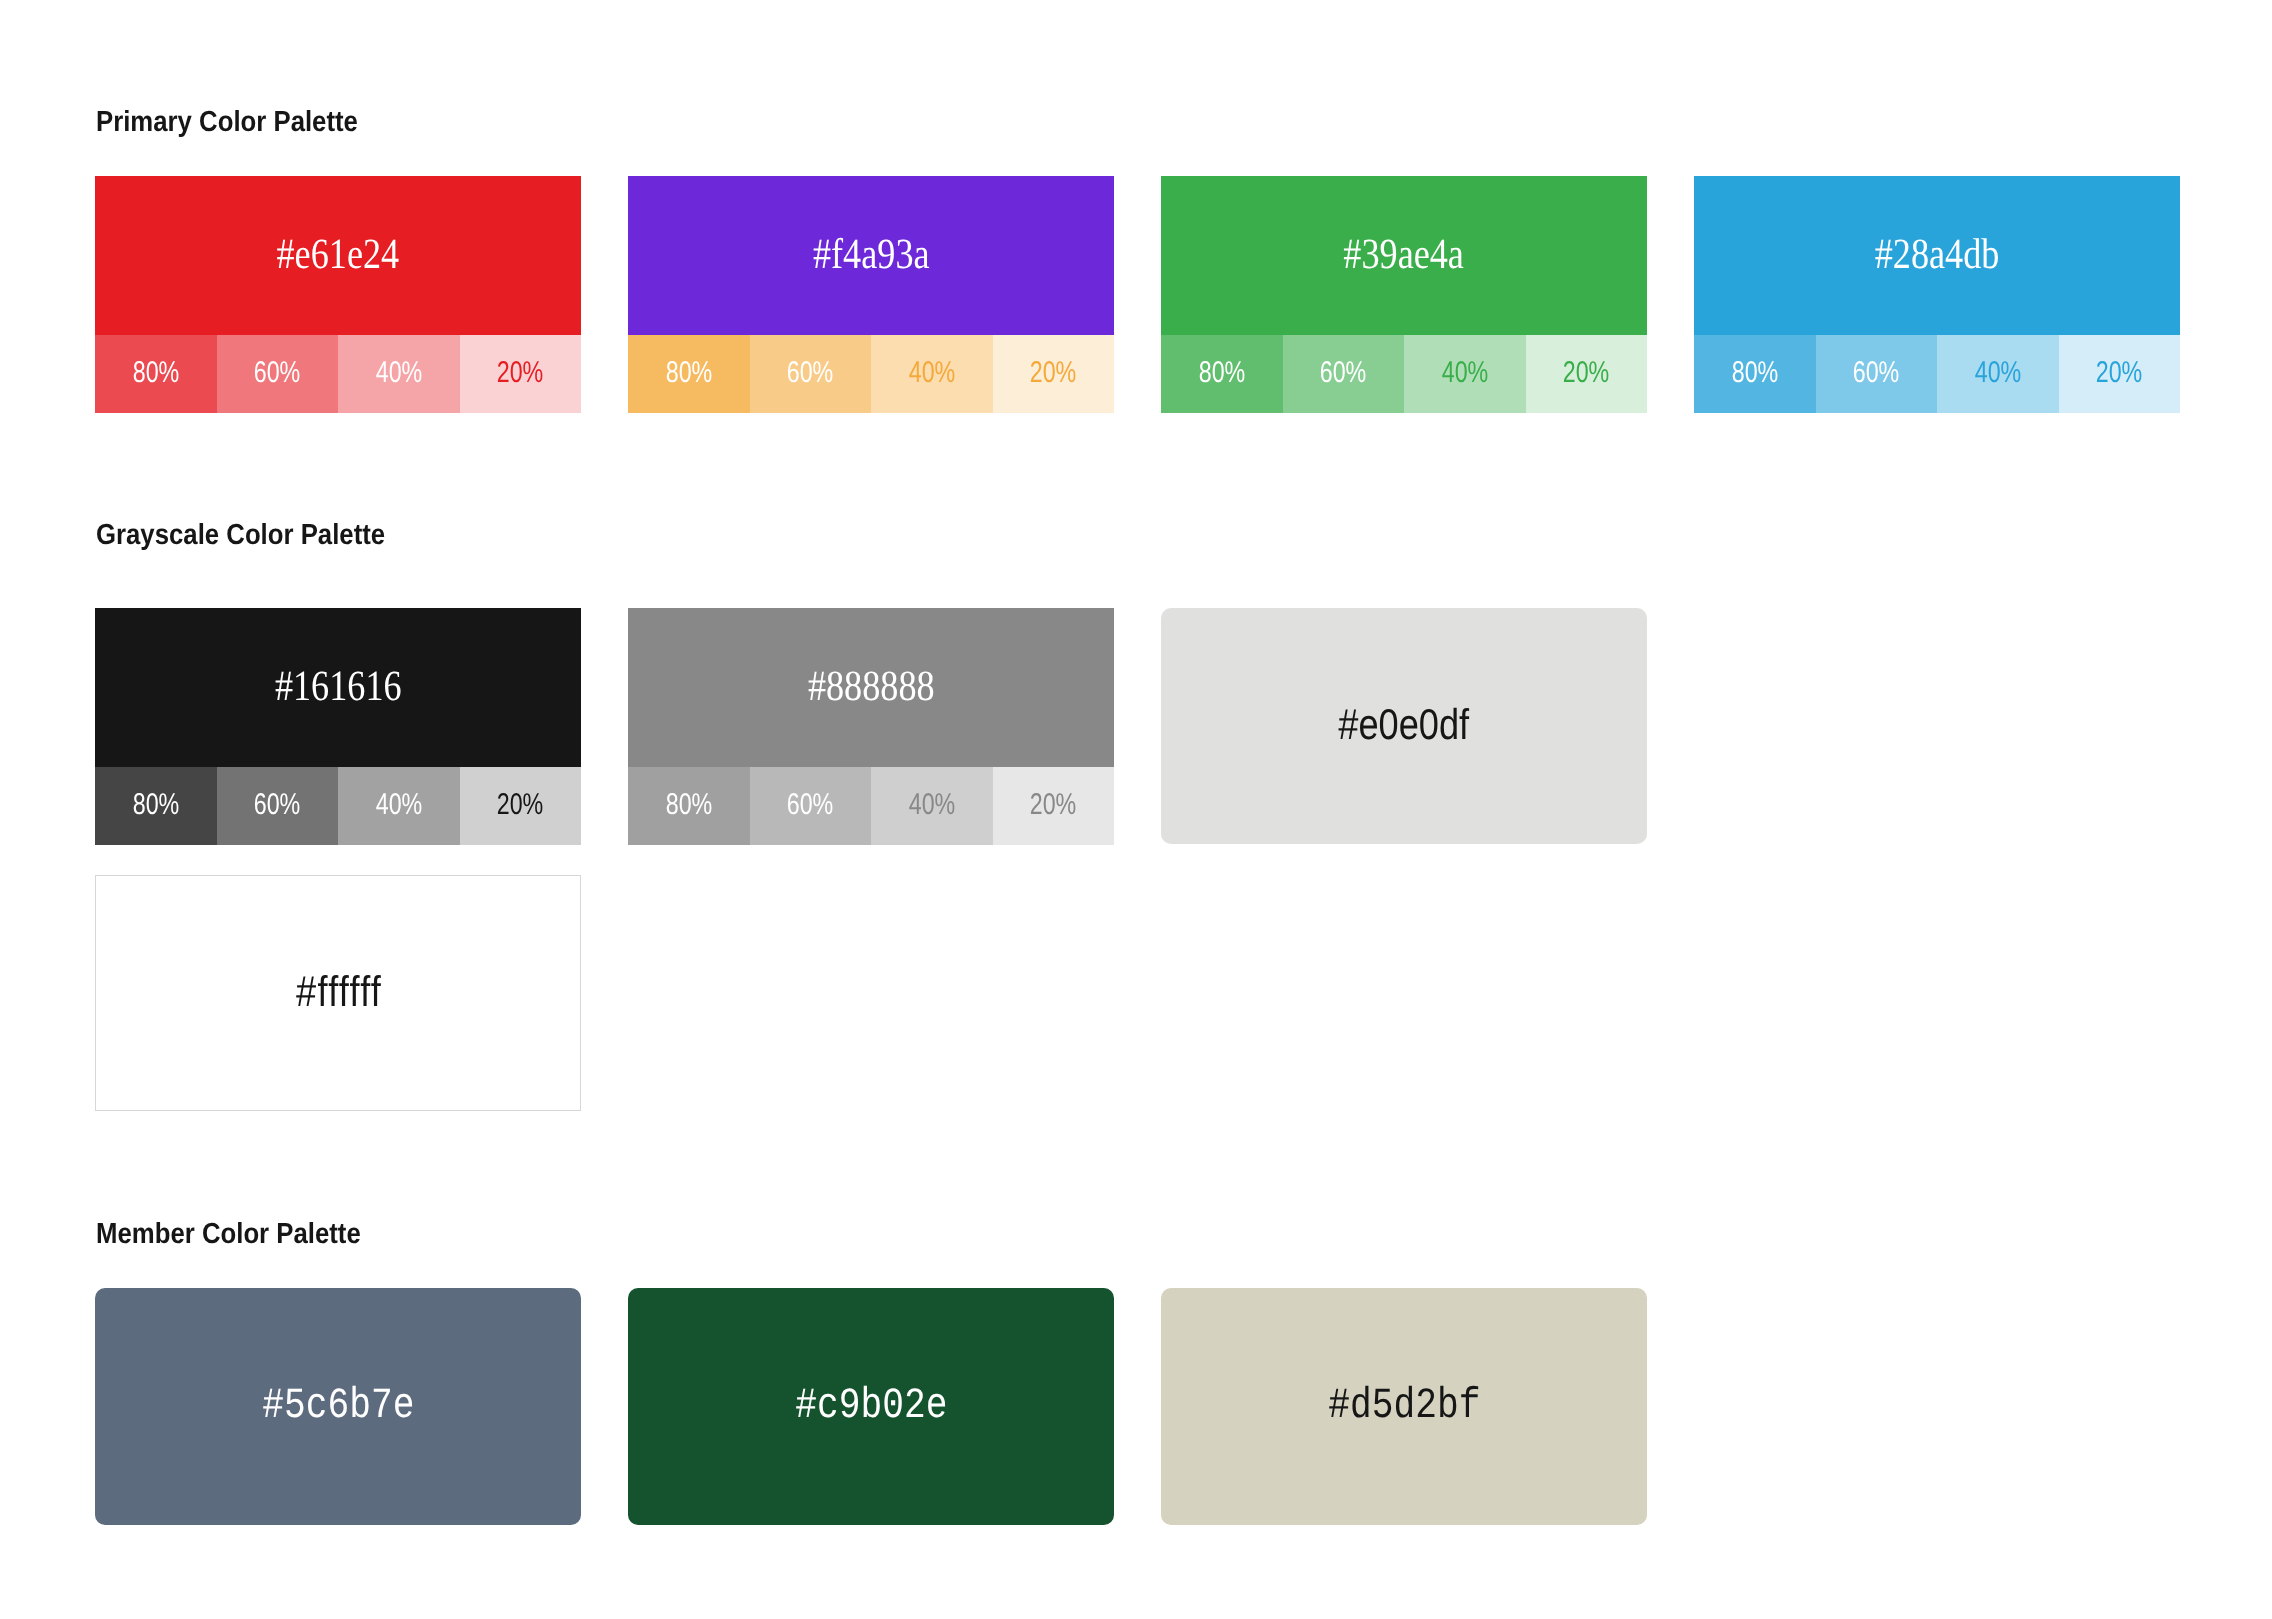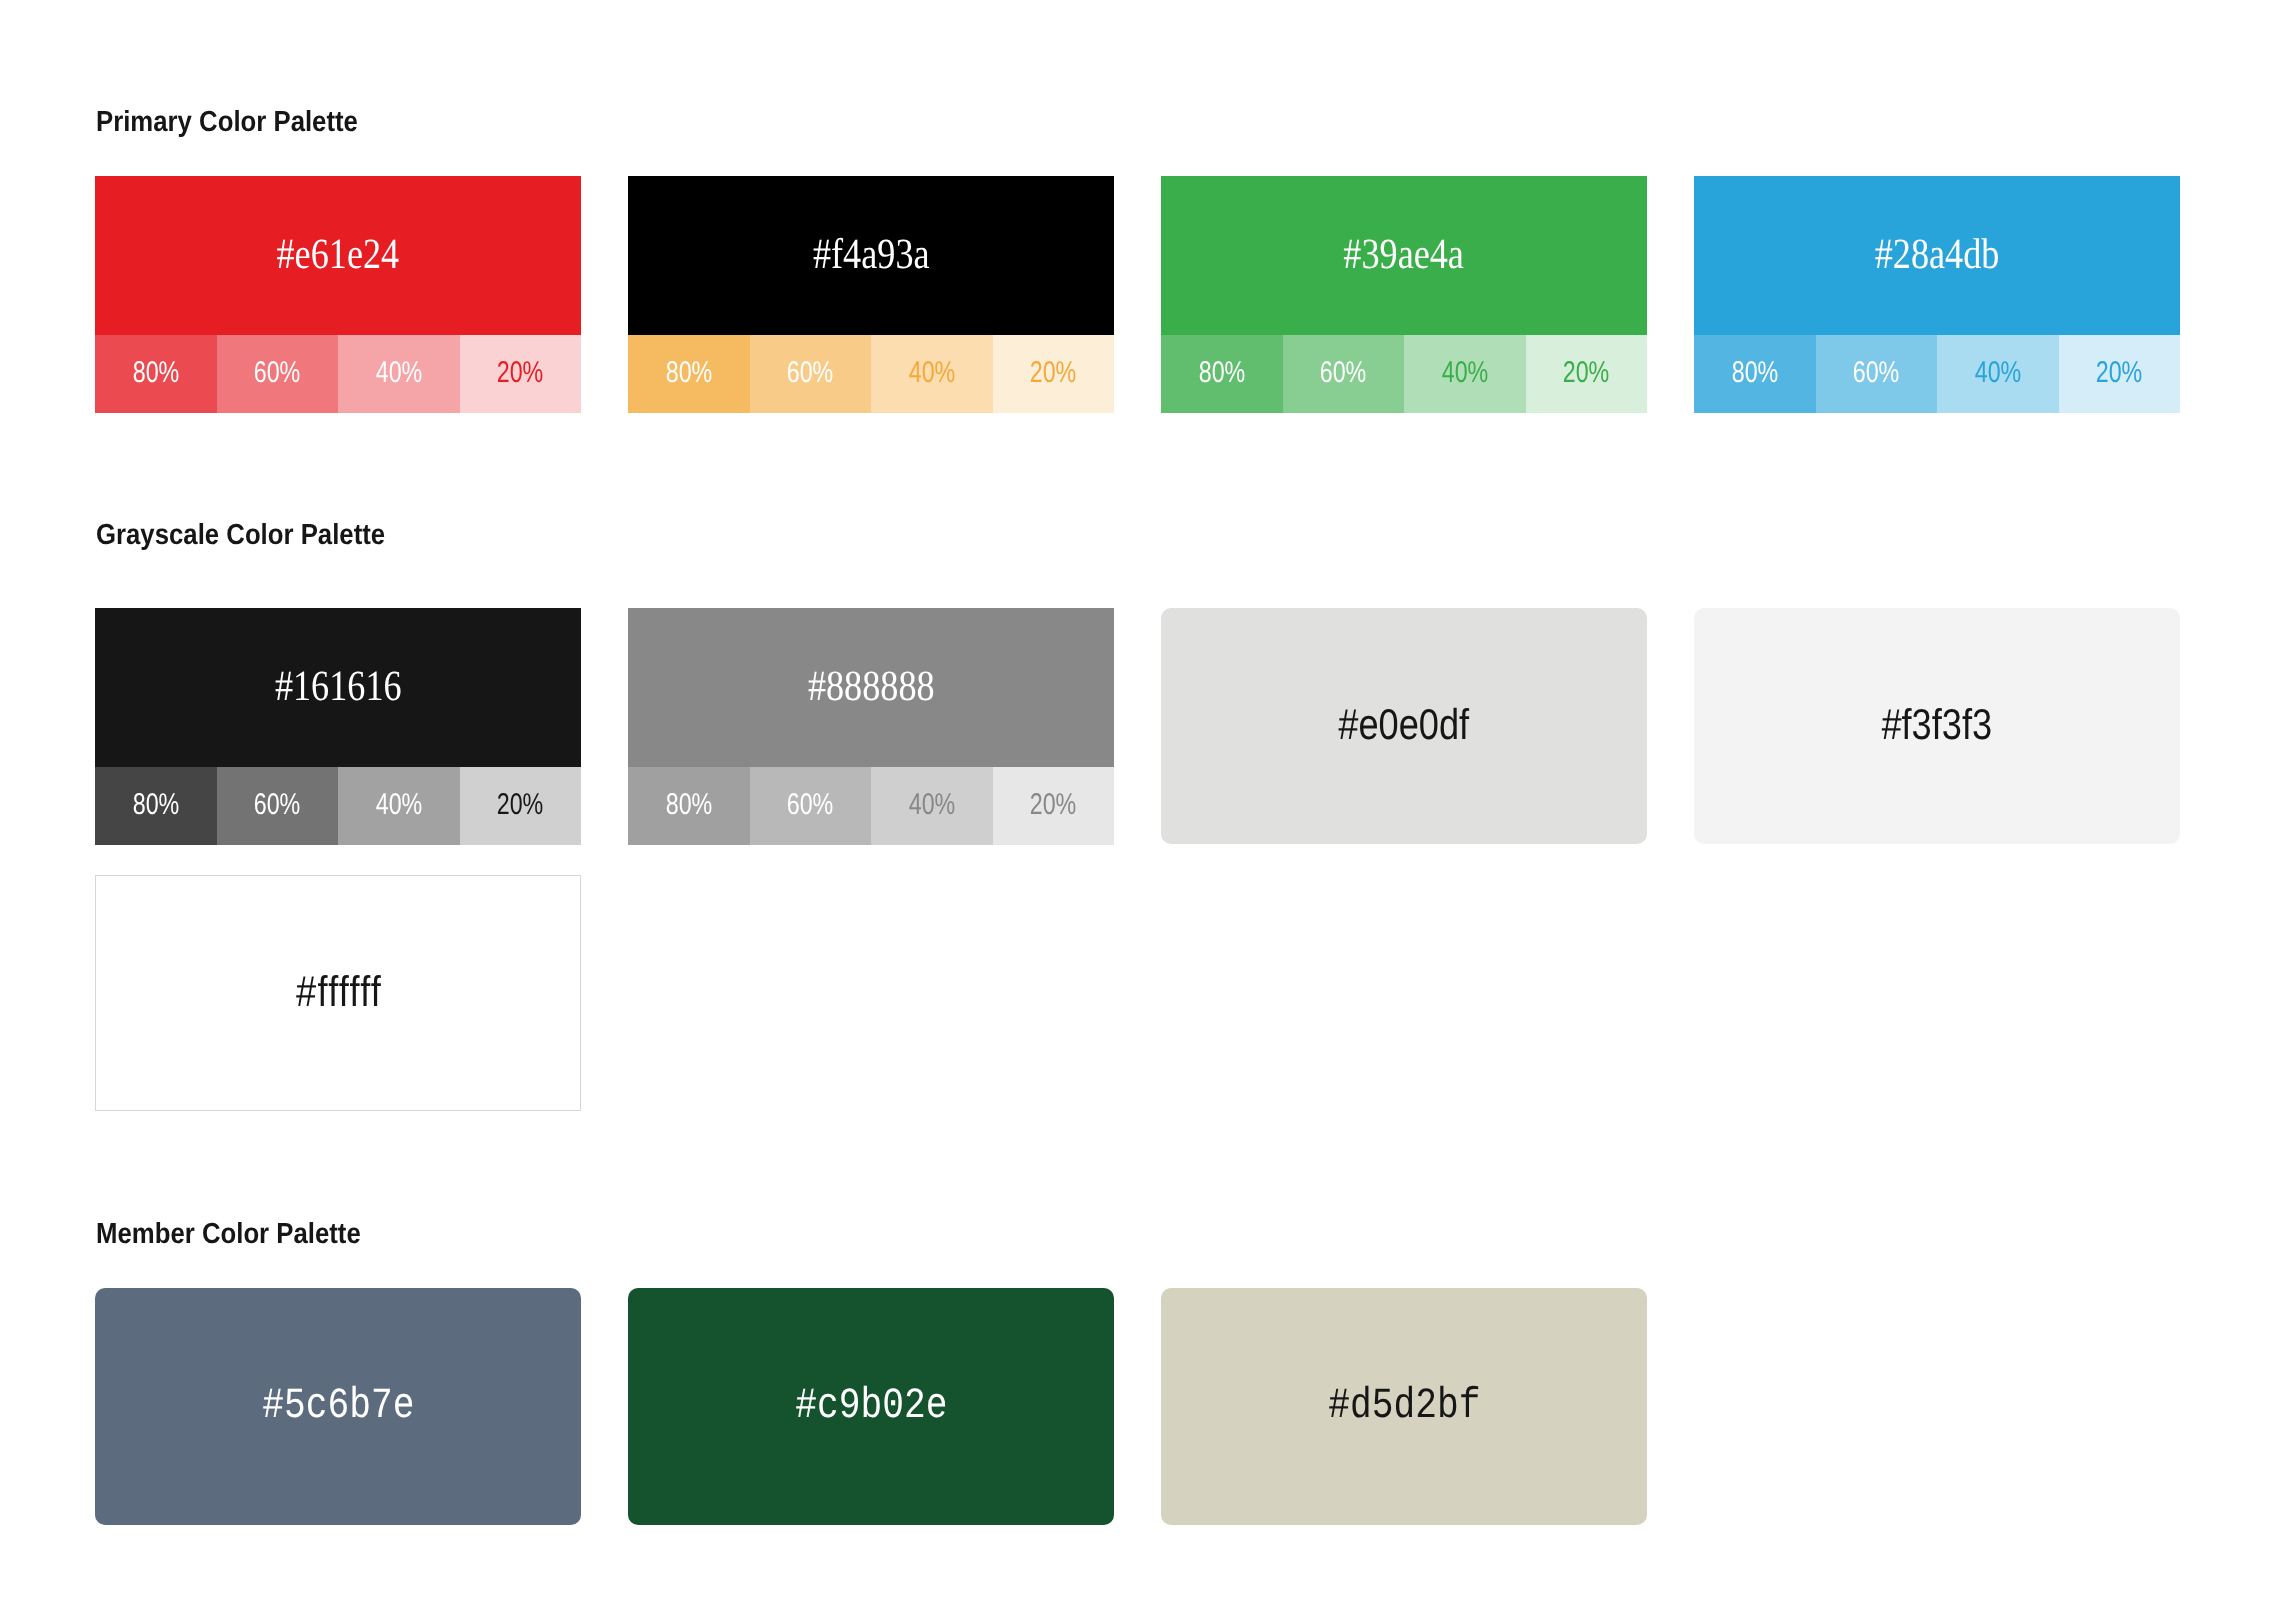--- a/index.html
+++ b/index.html
@@ -137,21 +137,21 @@
         <div class="tint-cell" style="background:rgb(245,165,167)">
           <span class="tint-label" style="color:#ffffff">40%</span>
           </div>
         <div class="tint-cell" style="background:rgb(250,210,211)">
           <span class="tint-label" style="color:#e61e24">20%</span>
           </div>
       </div>
     </div>
 
     <div class="swatch">
-      <div class="swatch-main" style="background:#000000">
+      <div class="swatch-main" style="background:#6d28d9">
         <span class="swatch-label" style="color:#ffffff">#f4a93a</span>
       </div>
       <div class="swatch-tints">
         <div class="tint-cell" style="background:rgb(246,186,97)">
           <span class="tint-label" style="color:#ffffff">80%</span>
           </div>
         <div class="tint-cell" style="background:rgb(248,203,137)">
           <span class="tint-label" style="color:#ffffff">60%</span>
           </div>
         <div class="tint-cell" style="background:rgb(251,221,176)">
@@ -248,25 +248,20 @@
           </div>
       </div>
     </div>
 
     <div class="swatch">
       <div class="swatch-solid" style="background:#e0e0df">
         <span class="swatch-label" style="color:#161616">#e0e0df</span>
       </div>
     </div>
 
-    <div class="swatch">
-      <div class="swatch-solid" style="background:#f3f3f3">
-        <span class="swatch-label" style="color:#161616">#f3f3f3</span>
-      </div>
-    </div>
 
   </div>
 
   <div class="swatch-row" id="row-grayscale2">
     <div class="swatch swatch-outline">
       <div class="swatch-solid" style="background:#ffffff">
         <span class="swatch-label wide-f" style="color:#161616">#ffffff</span>
       </div>
     </div>
   </div>

